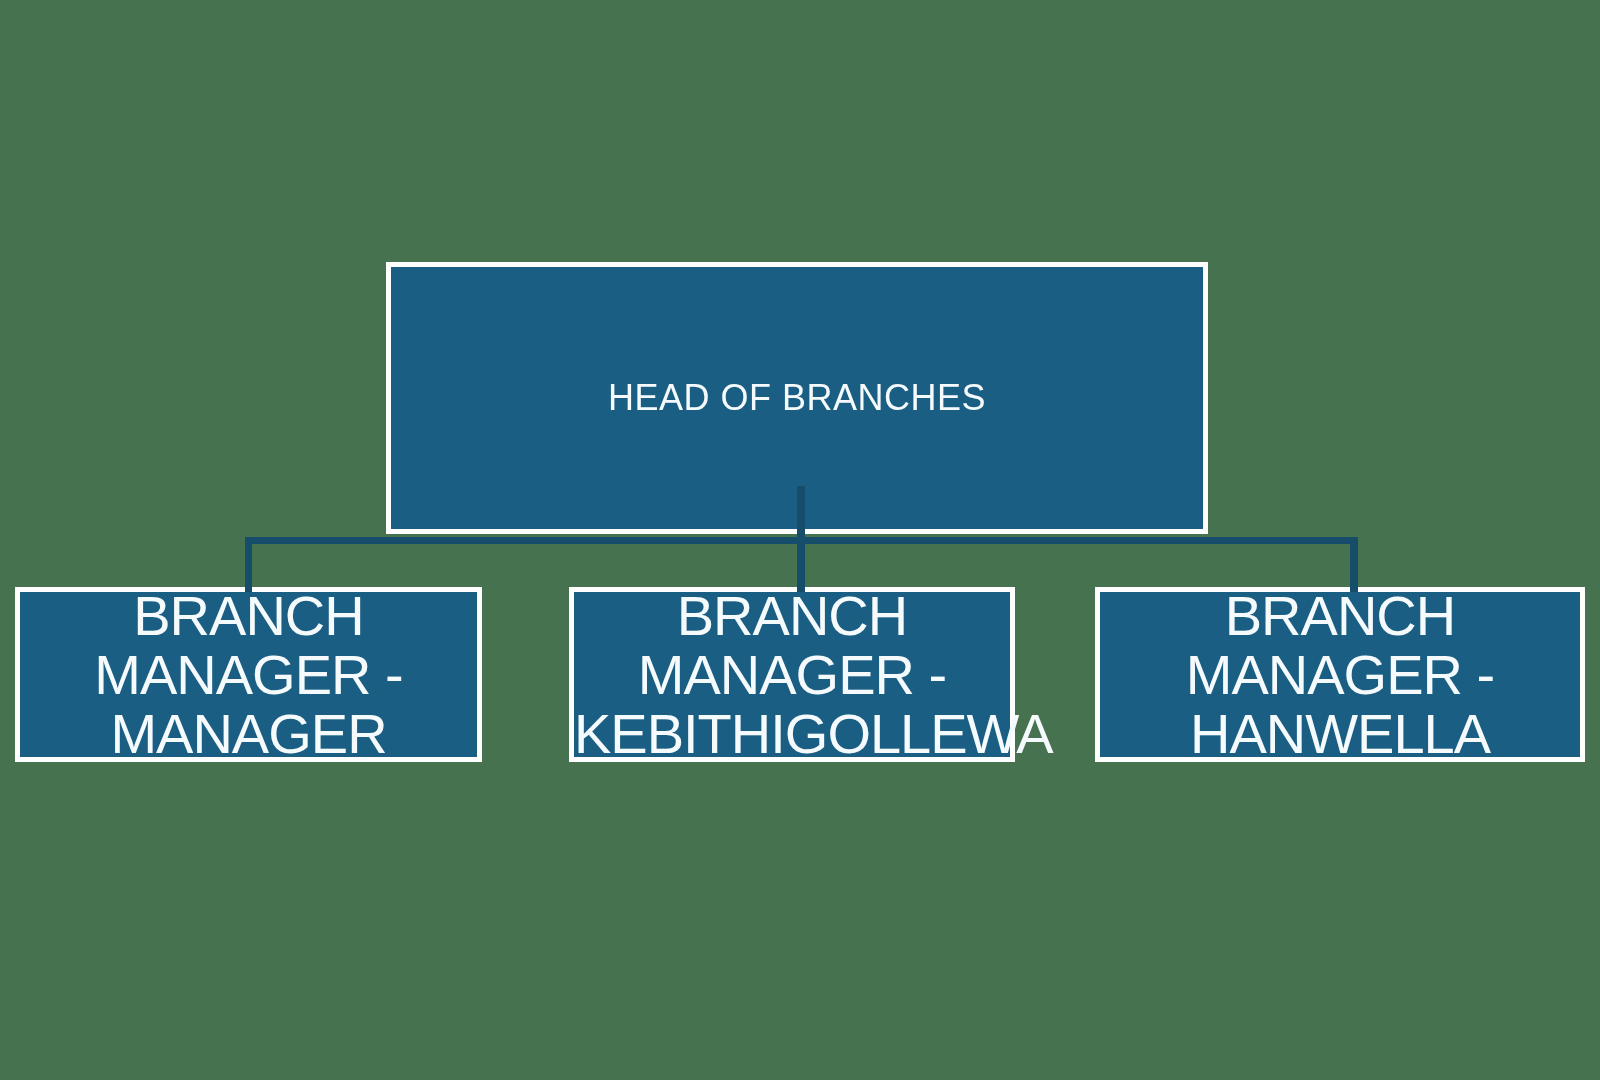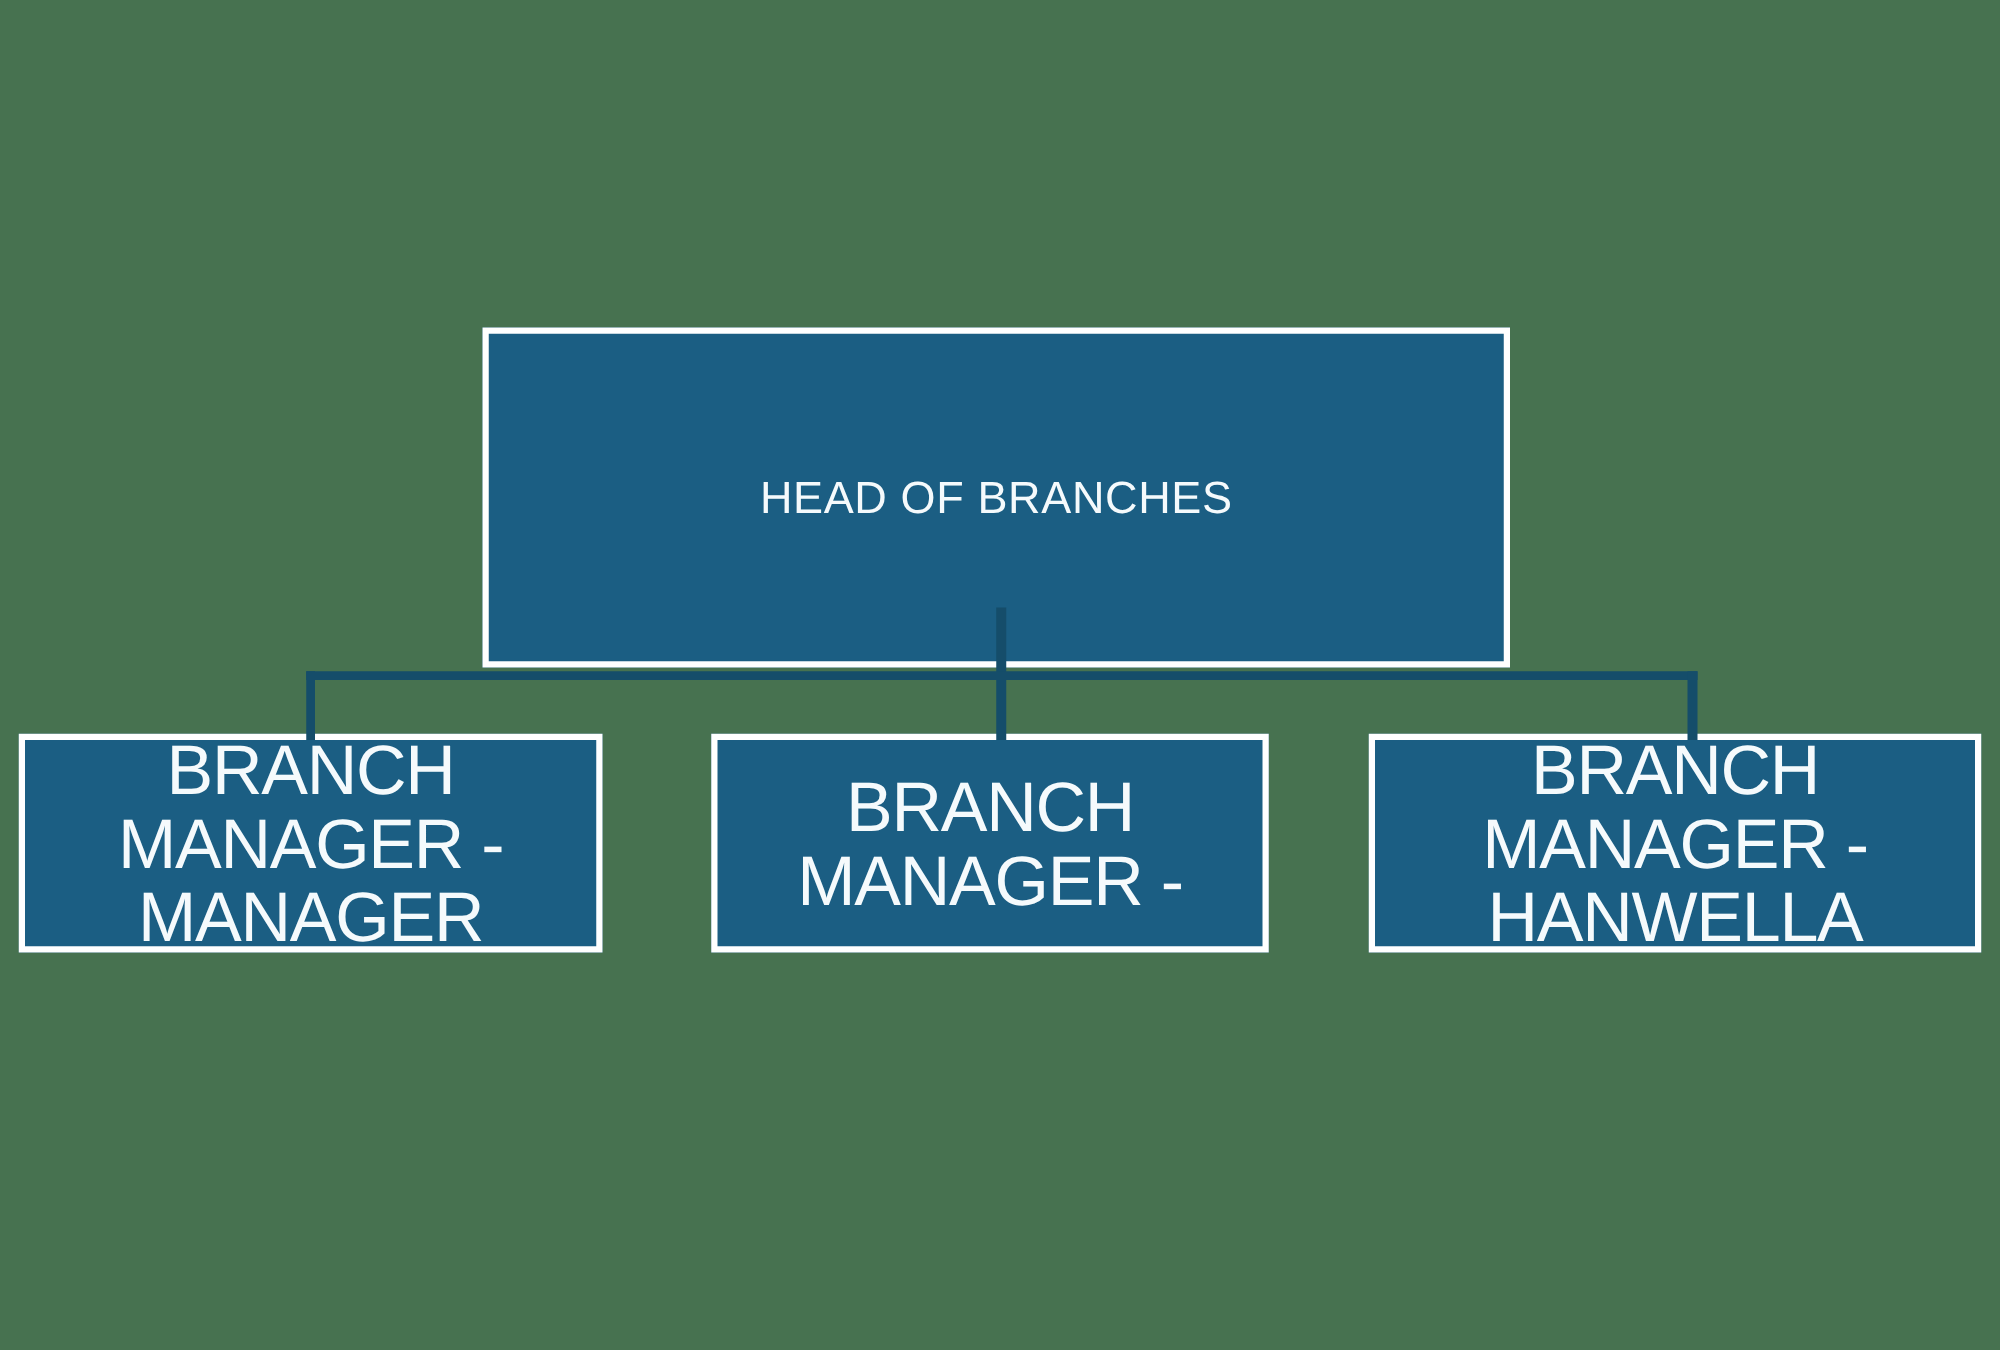--- a/index.html
+++ b/index.html
@@ -77,20 +77,21 @@
       <span class="line">BRANCH</span>
       <span class="line">MANAGER -</span>
       <span class="line">MANAGER</span>
     </div>
   </div>
 
   <div class="node child b2">
     <div class="label">
       <span class="line">BRANCH</span>
       <span class="line">MANAGER -</span>
+      <span class="line">KEBITHIGOLLEWA</span>
     </div>
   </div>
 
   <div class="node child b3">
     <div class="label">
       <span class="line">BRANCH</span>
       <span class="line">MANAGER -</span>
       <span class="line">HANWELLA</span>
     </div>
   </div>

